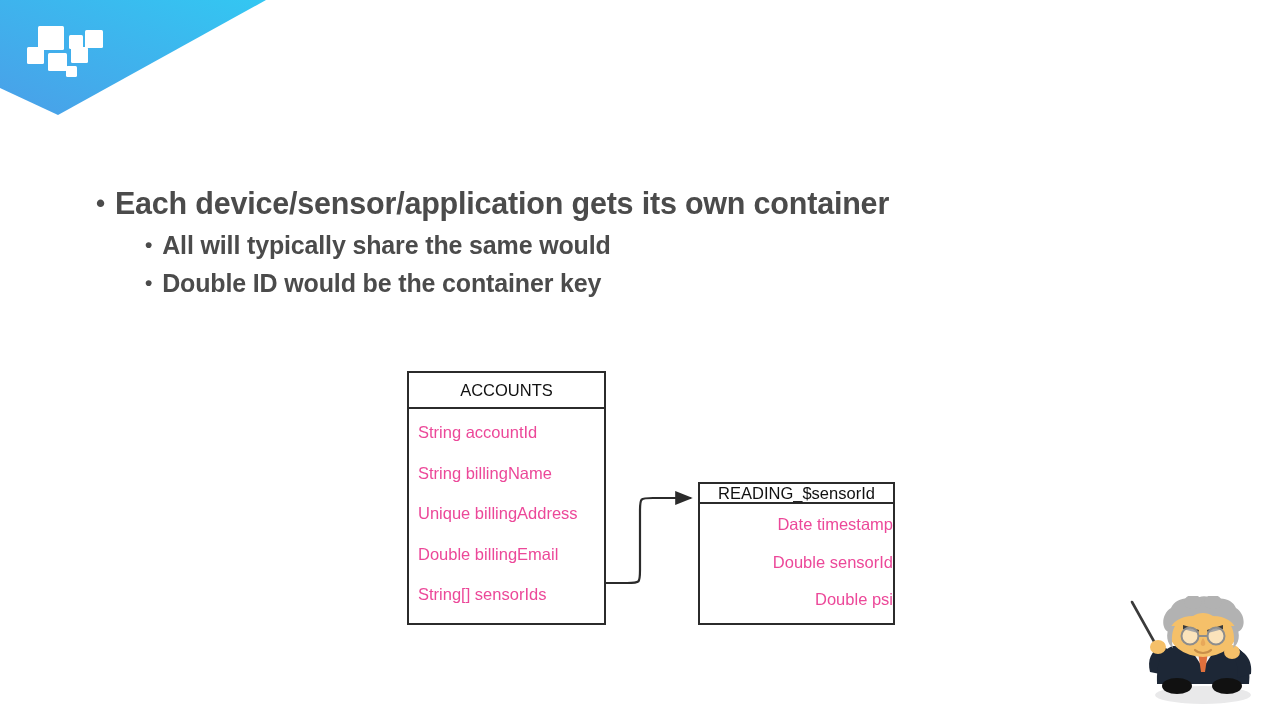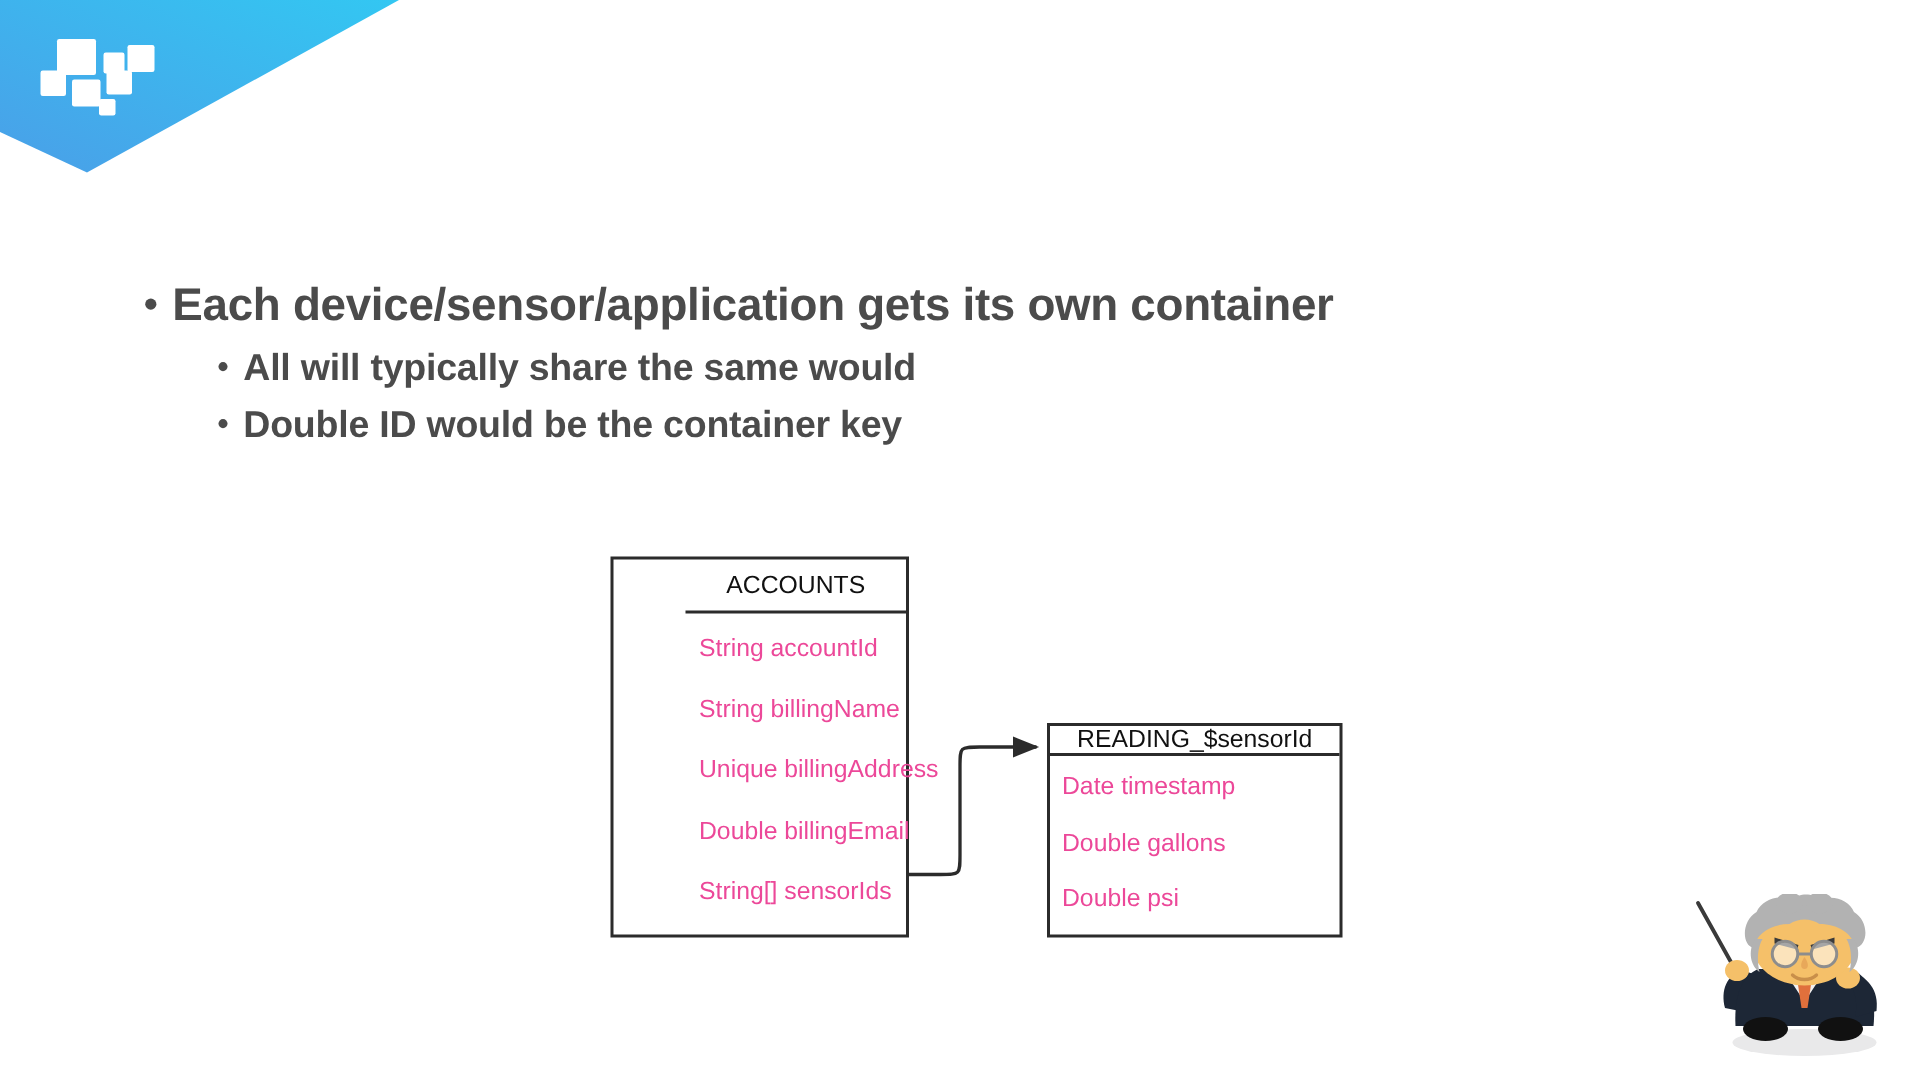--- a/index.html
+++ b/index.html
@@ -126,35 +126,34 @@
     color: #ec4899;
     font-family: "Liberation Sans", sans-serif;
     white-space: nowrap;
   }
 
   #accounts-entity {
     left: 407px;
     top: 371px;
     width: 199px;
     height: 254px;
-    padding-left: 48px;
   }
   #accounts-entity .entity-title { height: 36px; }
   #accounts-entity .entity-fields { padding: 14px 0 0 9px; }
   #accounts-entity .entity-field { margin-bottom: 21.5px; }
 
   #reading-entity {
     left: 698px;
     top: 482px;
     width: 197px;
     height: 143px;
   }
   #reading-entity .entity-title { height: 20px; }
   #reading-entity .entity-fields { padding: 11px 0 0 8px; }
-  #reading-entity .entity-field { margin-bottom: 18.5px; }
+  #reading-entity .entity-field { margin-bottom: 18.5px; text-align: right; }
 
   
   #mascot {
     position: absolute;
     left: 1125px;
     top: 596px;
     width: 155px;
     height: 112px;
     pointer-events: none;
   }
@@ -218,21 +217,21 @@
     <div class="entity-field">Unique billingAddress</div>
     <div class="entity-field">Double billingEmail</div>
     <div class="entity-field">String[] sensorIds</div>
   </div>
 </div>
 
 <div class="entity-box" id="reading-entity">
   <div class="entity-title">READING_$sensorId</div>
   <div class="entity-fields">
     <div class="entity-field">Date timestamp</div>
-    <div class="entity-field">Double gallons</div>
+    <div class="entity-field">Double sensorId</div>
     <div class="entity-field">Double psi</div>
   </div>
 </div>
 
 <svg id="mascot" viewBox="0 0 155 112" width="155" height="112">
 
   <ellipse cx="78" cy="99" rx="48" ry="9" fill="#e9e9ea"></ellipse>
 
   <line x1="7" y1="6" x2="31" y2="49" stroke="#3a3a3a" stroke-width="2.6" stroke-linecap="round"></line>
 

